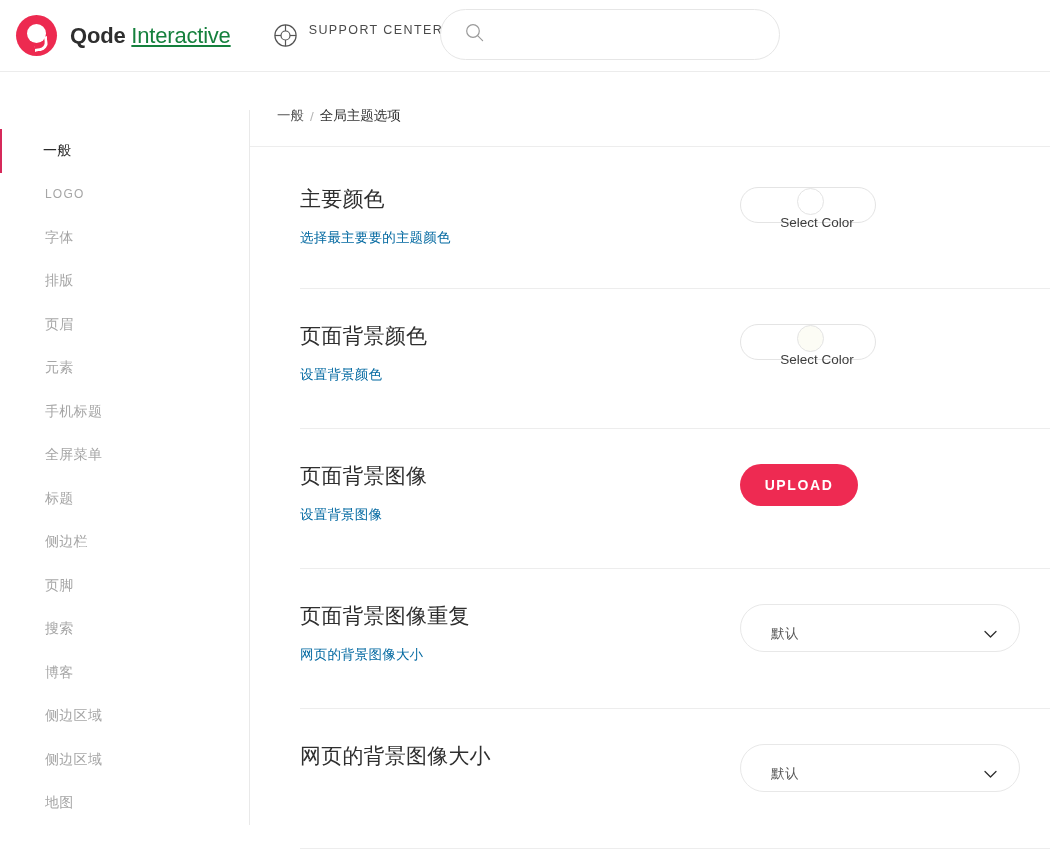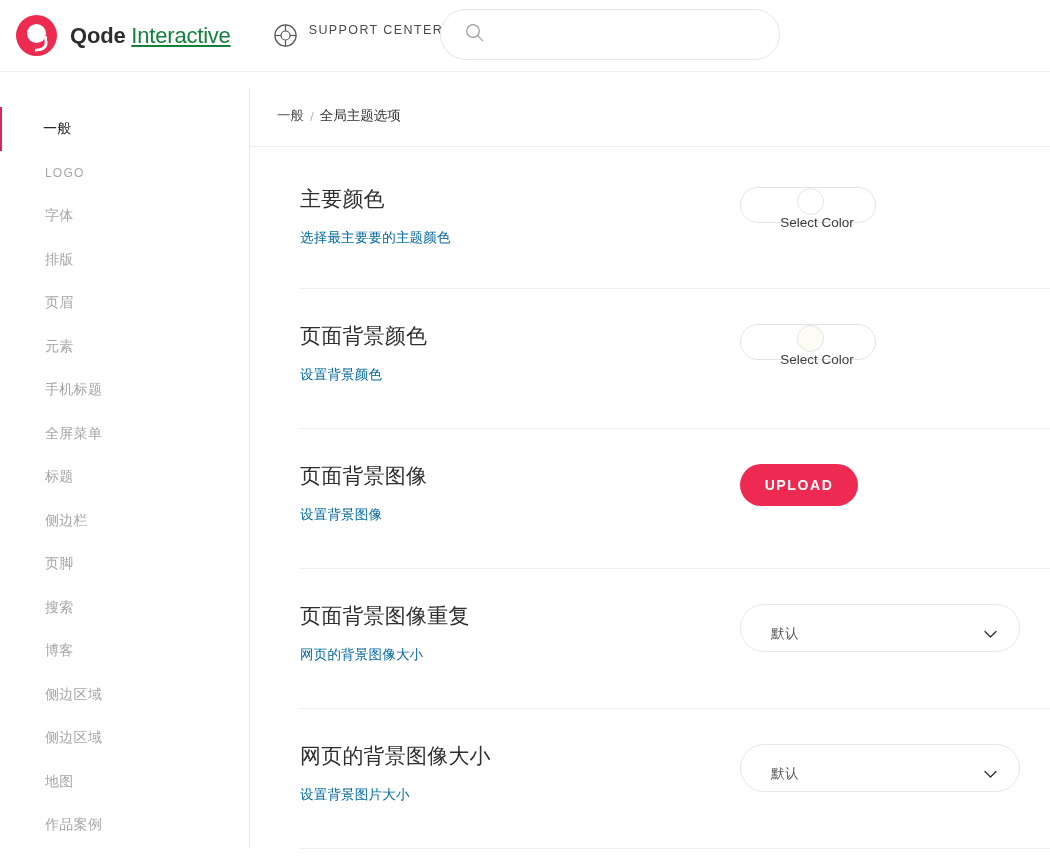--- a/index.html
+++ b/index.html
@@ -352,23 +352,20 @@
       </div>
       <div class="nav-item">
         <span class="nav-label">侧边区域</span>
       </div>
       <div class="nav-item">
         <span class="nav-label">侧边区域</span>
       </div>
       <div class="nav-item">
         <span class="nav-label">地图</span>
       </div>
-      <div class="nav-item">
-        <span class="nav-label">作品案例</span>
-      </div>
     </nav>
 
   <main class="main">
 
     <div class="breadcrumb">
       <span class="crumb link">一般</span>
       <span class="crumb-sep">/</span>
       <span class="crumb current">全局主题选项</span>
     </div>
 
@@ -416,21 +413,20 @@
               <span class="select-value">默认</span>
               <span><svg class="chev" width="13" height="9" viewBox="0 0 13 9" fill="none">
                   <path d="M1 1.5 L6.5 7 L12 1.5" stroke="#2f2f2f" stroke-width="1.3" fill="none" stroke-linecap="round" stroke-linejoin="round"></path>
                 </svg></span>
             </div>
           </div>
         </div>
         <div class="option-row">
           <div class="option-meta">
             <div class="option-title">网页的背景图像大小</div>
-            <div class="option-desc">设置背景图片大小</div>
           </div>
           <div class="option-control">
             <div class="select-box">
               <span class="select-value">默认</span>
               <span><svg class="chev" width="13" height="9" viewBox="0 0 13 9" fill="none">
                   <path d="M1 1.5 L6.5 7 L12 1.5" stroke="#2f2f2f" stroke-width="1.3" fill="none" stroke-linecap="round" stroke-linejoin="round"></path>
                 </svg></span>
             </div>
           </div>
         </div>

